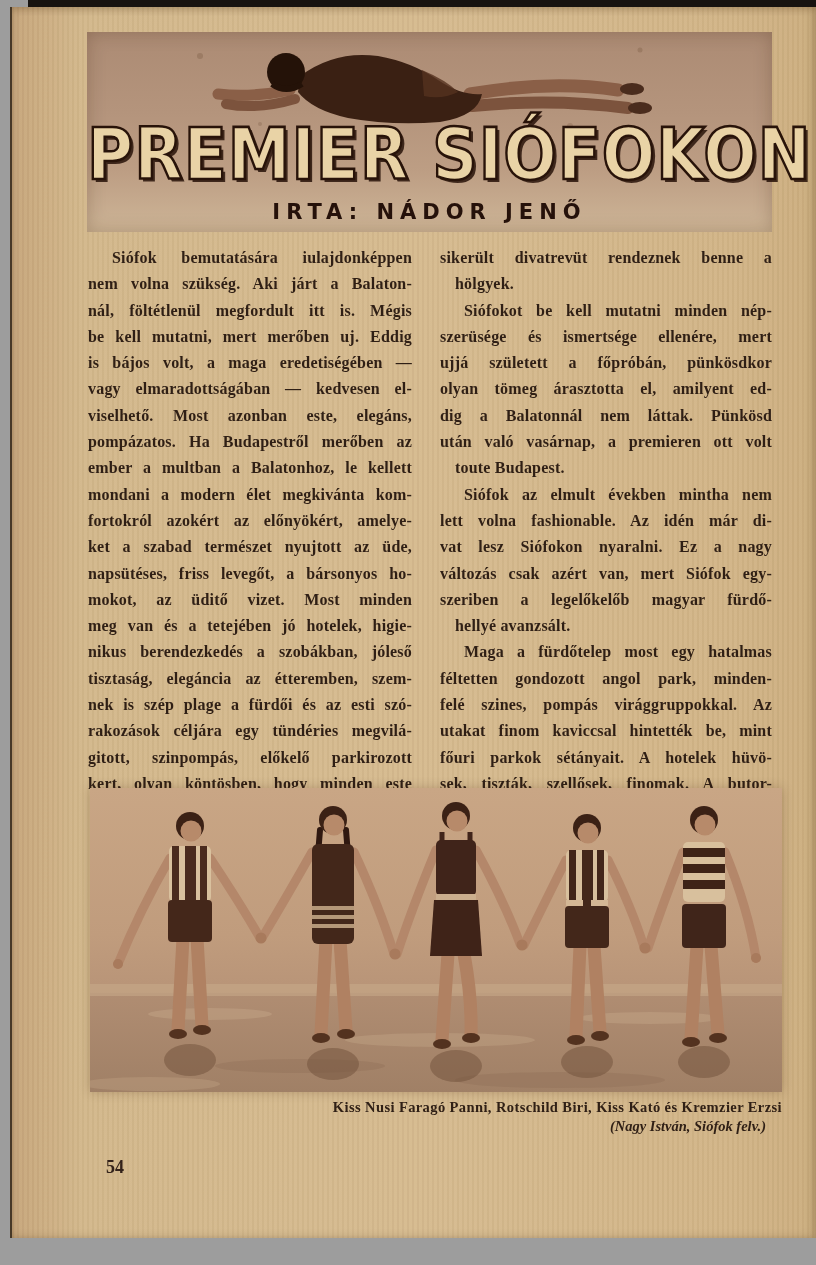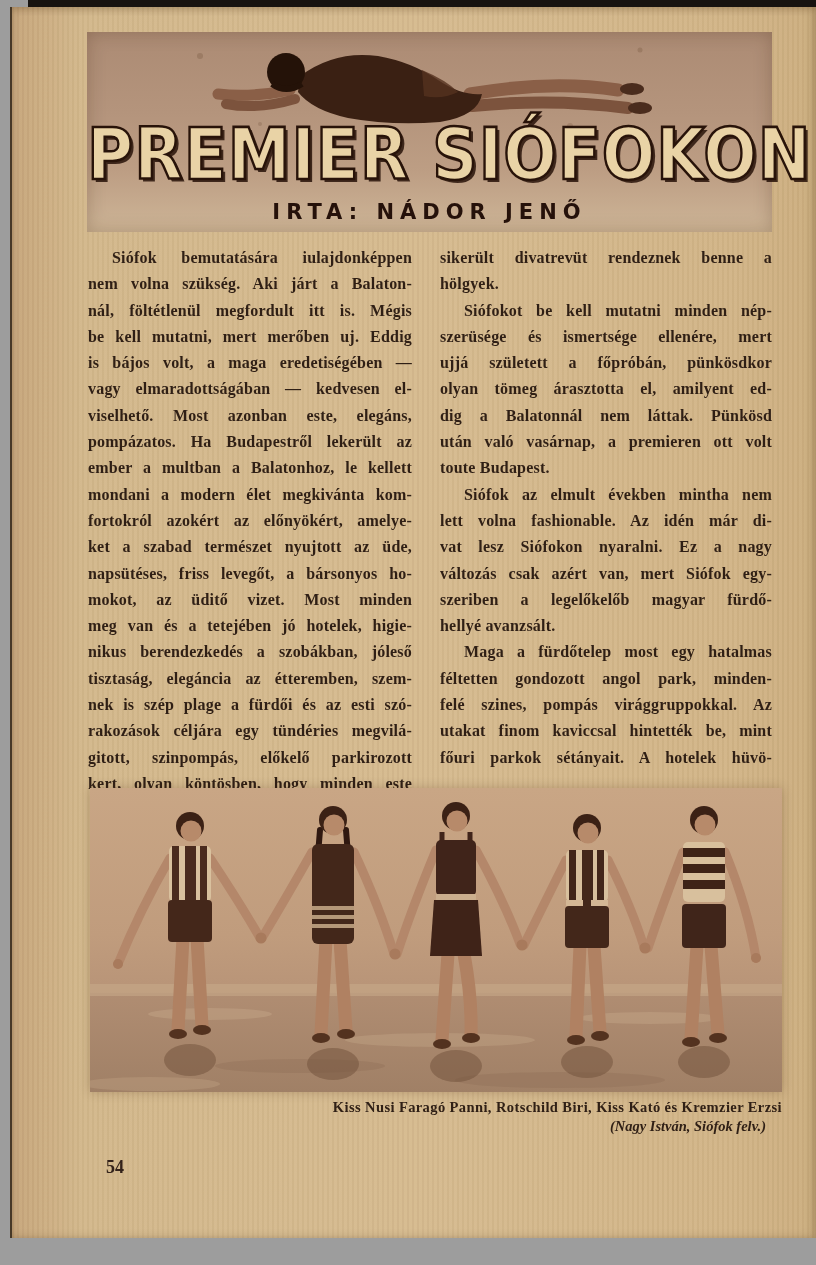--- a/index.html
+++ b/index.html
@@ -43,21 +43,21 @@
   
   .col{position:absolute;color:#2f1f15;font-weight:bold;font-size:16px;}
   .col-left{left:76px;top:238px;width:324px;height:556px;}
   .col-right{left:428px;top:238px;width:332px;height:556px;}
   .tline{
     height:26.3px;line-height:26.3px;overflow:hidden;
     text-align:justify;text-align-last:justify;
     letter-spacing:.2px;
   }
   .tline.ind{text-indent:24px;}
-  .tline.end{text-align-last:left;}
+  .tline.end{text-align-last:left;margin-left:15px;}
   
   .photo{position:absolute;left:78px;top:781px;width:692px;height:304px;box-shadow:0 0 10px rgba(70,40,15,.25);}
   .caption{
     position:absolute;left:78px;top:1092px;width:692px;text-align:right;
     font-weight:bold;font-size:14.5px;color:#30201600;color:#302016;letter-spacing:.4px;
   }
   .credit{
     position:absolute;left:78px;top:1111px;width:692px;text-align:right;padding-right:16px;box-sizing:border-box;
     font-weight:bold;font-style:italic;font-size:14.5px;color:#302016;
   }
@@ -98,21 +98,21 @@
   </div>
 
   <div class="col col-left">
       <div class="tline ind">Siófok bemutatására iulajdonképpen</div>
       <div class="tline">nem volna szükség. Aki járt a Balaton-</div>
       <div class="tline">nál, föltétlenül megfordult itt is. Mégis</div>
       <div class="tline">be kell mutatni, mert merőben uj. Eddig</div>
       <div class="tline">is bájos volt, a maga eredetiségében —</div>
       <div class="tline">vagy elmaradottságában — kedvesen el-</div>
       <div class="tline">viselhető. Most azonban este, elegáns,</div>
-      <div class="tline">pompázatos. Ha Budapestről lekerült az</div>
+      <div class="tline">pompázatos. Ha Budapestről merőben az</div>
       <div class="tline">ember a multban a Balatonhoz, le kellett</div>
       <div class="tline">mondani a modern élet megkivánta kom-</div>
       <div class="tline">fortokról azokért az előnyökért, amelye-</div>
       <div class="tline">ket a szabad természet nyujtott az üde,</div>
       <div class="tline">napsütéses, friss levegőt, a bársonyos ho-</div>
       <div class="tline">mokot, az üditő vizet. Most minden</div>
       <div class="tline">meg van és a tetejében jó hotelek, higie-</div>
       <div class="tline">nikus berendezkedés a szobákban, jóleső</div>
       <div class="tline">tisztaság, elegáncia az étteremben, szem-</div>
       <div class="tline">nek is szép plage a fürdői és az esti szó-</div>
@@ -134,20 +134,21 @@
       <div class="tline">lett volna fashionable. Az idén már di-</div>
       <div class="tline">vat lesz Siófokon nyaralni. Ez a nagy</div>
       <div class="tline">változás csak azért van, mert Siófok egy-</div>
       <div class="tline">szeriben a legelőkelőb magyar fürdő-</div>
       <div class="tline end">hellyé avanzsált.</div>
       <div class="tline ind">Maga a fürdőtelep most egy hatalmas</div>
       <div class="tline">féltetten gondozott angol park, minden-</div>
       <div class="tline">felé szines, pompás virággruppokkal. Az</div>
       <div class="tline">utakat finom kaviccsal hintették be, mint</div>
       <div class="tline">főuri parkok sétányait. A hotelek hüvö-</div>
+      <div class="tline">sek, tiszták, szellősek, finomak. A butor-</div>
     </div>
 
   <div class="photo">
     <svg width="692" height="304" viewBox="0 0 692 304">
       <defs>
         <linearGradient id="sandg" x1="0" y1="0" x2="0" y2="1">
           <stop offset="0" stop-color="#c9a685"></stop>
           <stop offset=".7" stop-color="#c09c7d"></stop>
           <stop offset="1" stop-color="#b79377"></stop>
         </linearGradient>

